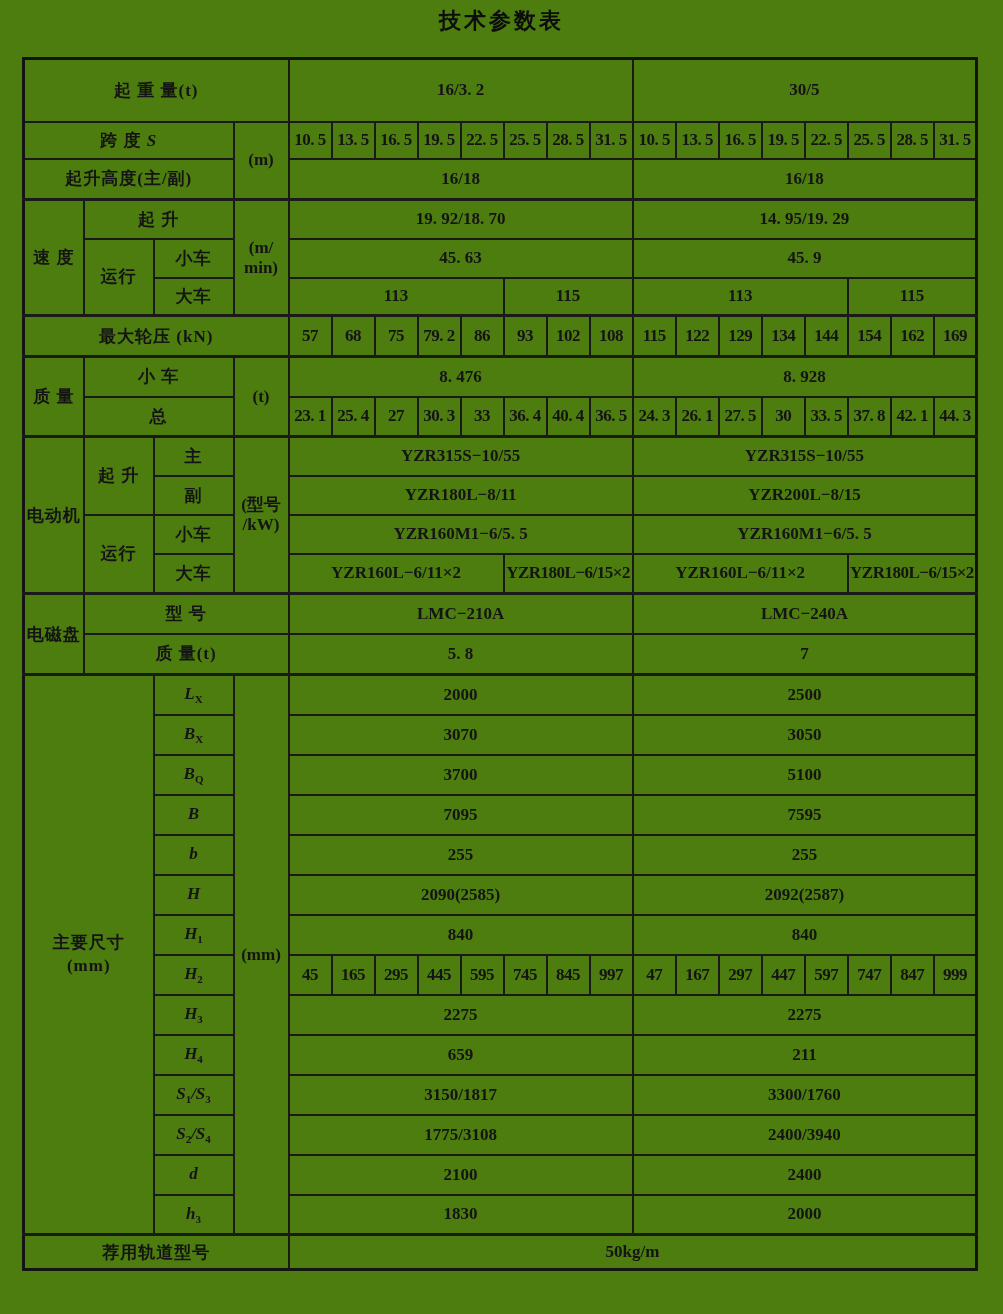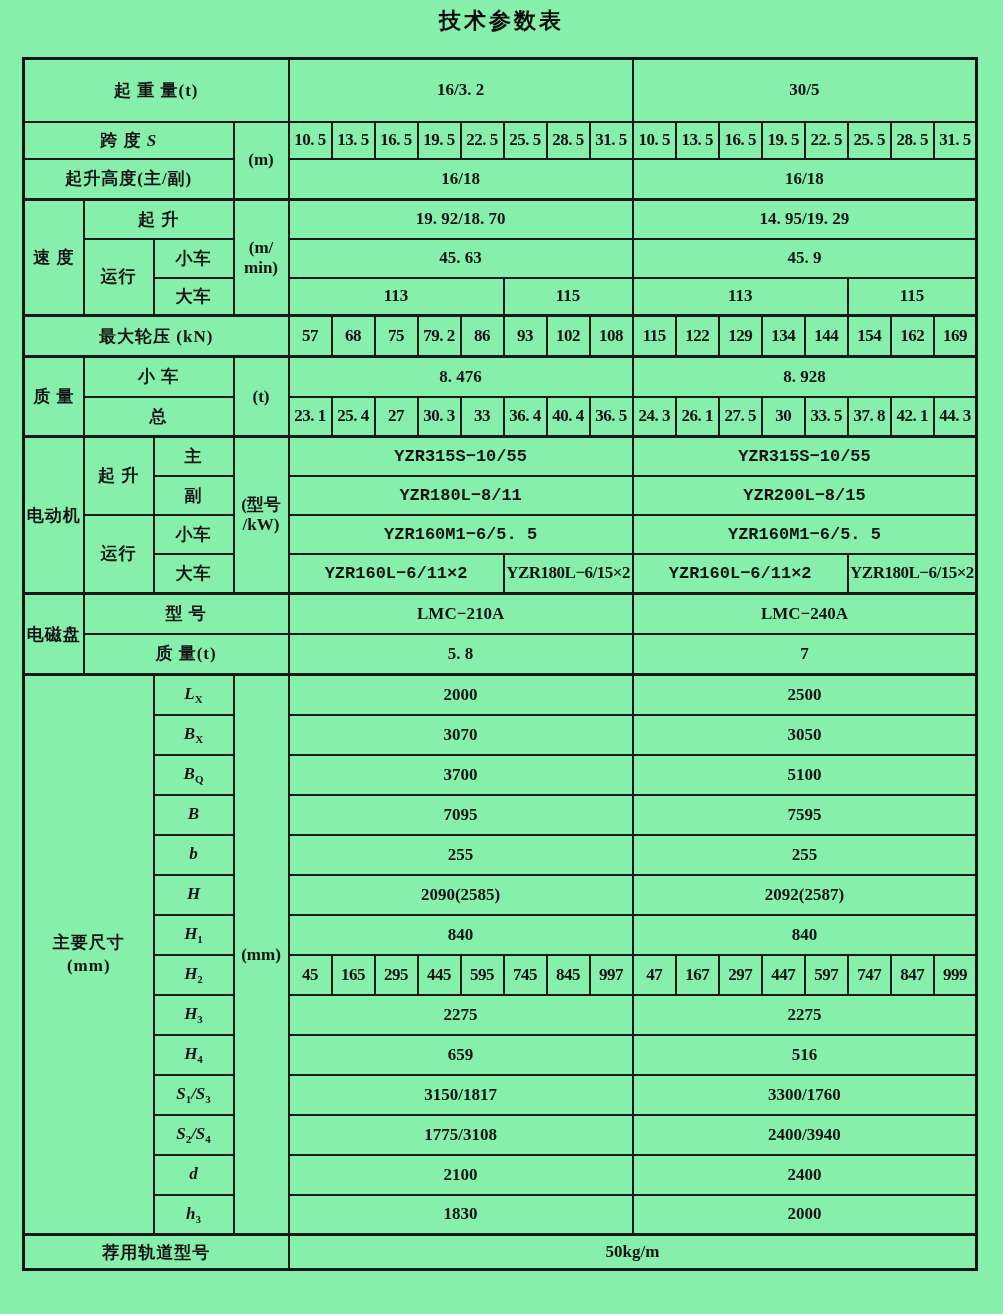--- a/index.html
+++ b/index.html
@@ -1,20 +1,20 @@
 <!DOCTYPE html>
 <html><head>
 <meta charset="utf-8">
 <style>
   html,body{margin:0;padding:0;}
   body{background:#ffffff;}
   .page{
     position:relative;
     width:1003px;height:1314px;
-    background:#86efac;
+    background:#4d7c0f;
     font-family:"Liberation Serif","DejaVu Serif",serif;
     color:#111;
     overflow:hidden;
   }
   .doc-title{
     position:absolute;left:0;top:6px;width:1003px;
     text-align:center;
     font-family:"Liberation Sans","DejaVu Sans",sans-serif;
     font-weight:bold;font-size:22px;letter-spacing:3px;color:#0d0d0d;
   }
@@ -29,21 +29,21 @@
     text-align:center;vertical-align:middle;
     padding:0;overflow:hidden;white-space:nowrap;
     font-size:17px;font-weight:bold;color:#141414;
   }
   tr.thick td{border-top-width:3px;}
   td.lab{font-size:17px;letter-spacing:1px;}
   td.unit{font-size:15px;font-weight:bold;letter-spacing:0;}
   td.unit .u2{display:block;line-height:1.15;}
   td.sm{font-size:14.5px;letter-spacing:-0.5px;}
   td.val{font-size:17px;}
-  td.motor{font-size:15px;letter-spacing:0;font-family:Liberation Mono, monospace;}
+  td.motor{font-size:15px;letter-spacing:0;}
   td.motor-sm{font-size:13.5px;letter-spacing:-0.5px;margin-left:24px;}
   td.dim-label i{font-style:italic;font-size:17px;font-family:"Liberation Serif",serif;}
   td.dim-label sub{font-size:11px;font-weight:bold;vertical-align:-4px;}
   td.two-line div{line-height:1.3;}
   .footnote{
     position:absolute;left:22px;top:1276px;
     font-family:"Liberation Sans","DejaVu Sans",sans-serif;
     font-weight:600;font-size:15px;color:#222;letter-spacing:0.5px;
   }
 </style>
@@ -301,21 +301,21 @@
 
     <tr style="height:40px">
       <td class="dim-label"><i>H</i><sub>3</sub></td>
       <td colspan="8" class="val">2275</td>
       <td colspan="8" class="val">2275</td>
     </tr>
 
     <tr style="height:40px">
       <td class="dim-label"><i>H</i><sub>4</sub></td>
       <td colspan="8" class="val">659</td>
-      <td colspan="8" class="val">516</td>
+      <td colspan="8" class="val">211</td>
     </tr>
 
     <tr style="height:40px">
       <td class="dim-label"><i>S</i><sub>1</sub><i>/S</i><sub>3</sub></td>
       <td colspan="8" class="val">3150/1817</td>
       <td colspan="8" class="val">3300/1760</td>
     </tr>
 
     <tr style="height:40px">
       <td class="dim-label"><i>S</i><sub>2</sub><i>/S</i><sub>4</sub></td>

